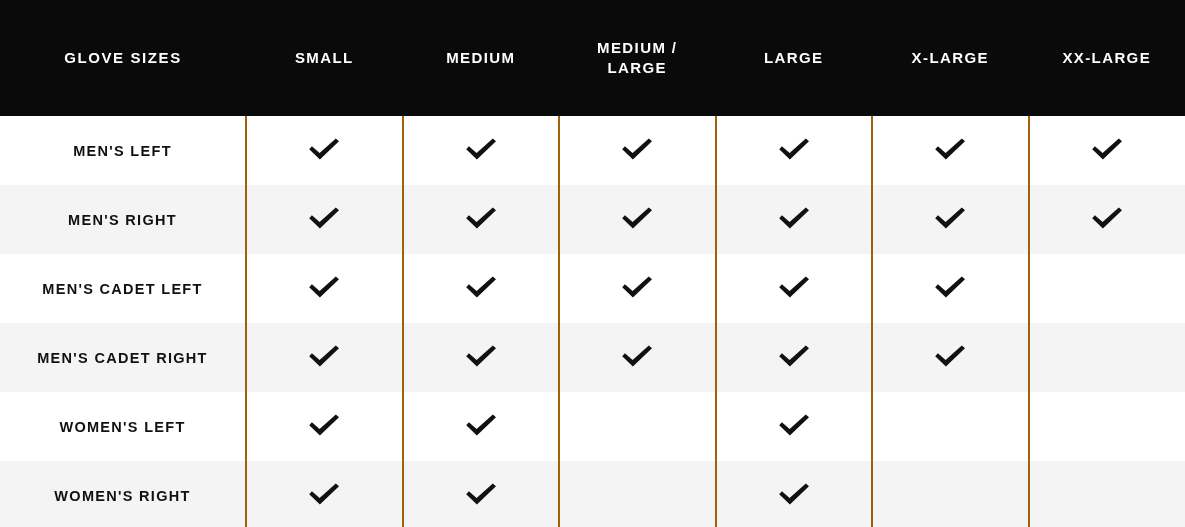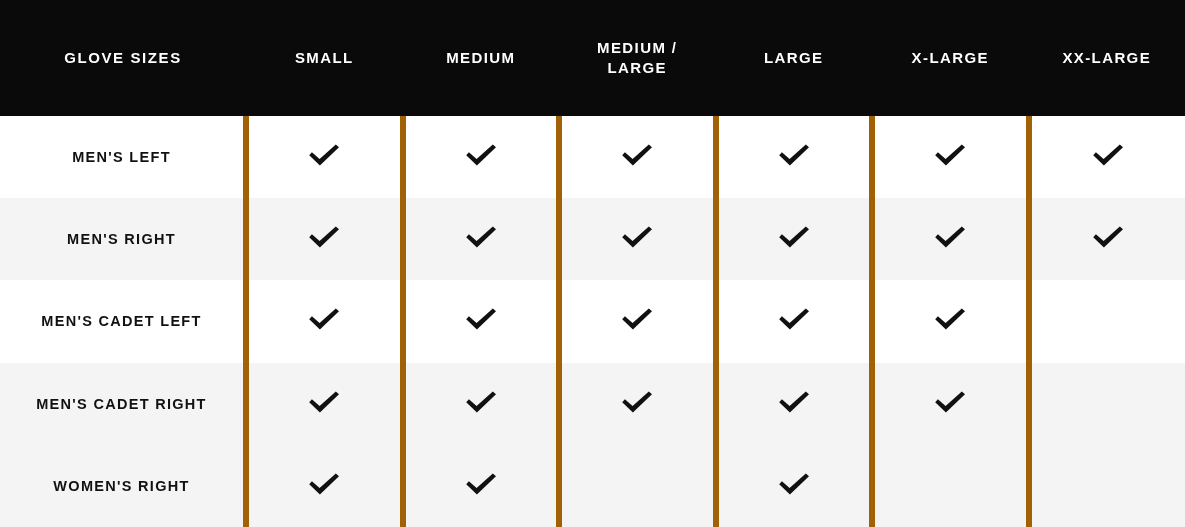--- a/index.html
+++ b/index.html
@@ -42,21 +42,21 @@
   }
   thead th.label-head {
     letter-spacing: 1.6px;
   }
   tbody tr {
     height: 69px;
   }
   tbody tr.odd  td { background: #ffffff; }
   tbody tr.even td { background: #f4f4f4; margin-left: 20px; }
   tbody td {
-    border-right: 6px solid #a16207;
+    border-right: 2px solid #a16207;
     border-bottom: none;
     text-align: center;
     vertical-align: middle;
     padding: 0;
   }
   tbody td:last-child { border-right: none; }
   tbody td.row-label {
     font-size: 14.5px;
     font-weight: bold;
     letter-spacing: 1.3px;
@@ -176,20 +176,35 @@
                 <path d="M2.2 14.3 L4.9 11.2 L12.6 18.0 L28.8 3.4 L32.0 6.2 L12.9 24.6 Z" fill="#111111"></path>
               </svg></span></td>
           <td><span class="check"><svg viewBox="0 0 34 28" xmlns="http://www.w3.org/2000/svg" aria-hidden="true">
                 <path d="M2.2 14.3 L4.9 11.2 L12.6 18.0 L28.8 3.4 L32.0 6.2 L12.9 24.6 Z" fill="#111111"></path>
               </svg></span></td>
           <td><span class="check"><svg viewBox="0 0 34 28" xmlns="http://www.w3.org/2000/svg" aria-hidden="true">
                 <path d="M2.2 14.3 L4.9 11.2 L12.6 18.0 L28.8 3.4 L32.0 6.2 L12.9 24.6 Z" fill="#111111"></path>
               </svg></span></td>
           <td class="cell-empty"></td>
         </tr>
+        <tr class="odd">
+          <td class="row-label">WOMEN'S LEFT</td>
+          <td><span class="check"><svg viewBox="0 0 34 28" xmlns="http://www.w3.org/2000/svg" aria-hidden="true">
+                <path d="M2.2 14.3 L4.9 11.2 L12.6 18.0 L28.8 3.4 L32.0 6.2 L12.9 24.6 Z" fill="#111111"></path>
+              </svg></span></td>
+          <td><span class="check"><svg viewBox="0 0 34 28" xmlns="http://www.w3.org/2000/svg" aria-hidden="true">
+                <path d="M2.2 14.3 L4.9 11.2 L12.6 18.0 L28.8 3.4 L32.0 6.2 L12.9 24.6 Z" fill="#111111"></path>
+              </svg></span></td>
+          <td class="cell-empty"></td>
+          <td><span class="check"><svg viewBox="0 0 34 28" xmlns="http://www.w3.org/2000/svg" aria-hidden="true">
+                <path d="M2.2 14.3 L4.9 11.2 L12.6 18.0 L28.8 3.4 L32.0 6.2 L12.9 24.6 Z" fill="#111111"></path>
+              </svg></span></td>
+          <td class="cell-empty"></td>
+          <td class="cell-empty"></td>
+        </tr>
         <tr class="even">
           <td class="row-label">WOMEN'S RIGHT</td>
           <td><span class="check"><svg viewBox="0 0 34 28" xmlns="http://www.w3.org/2000/svg" aria-hidden="true">
                 <path d="M2.2 14.3 L4.9 11.2 L12.6 18.0 L28.8 3.4 L32.0 6.2 L12.9 24.6 Z" fill="#111111"></path>
               </svg></span></td>
           <td><span class="check"><svg viewBox="0 0 34 28" xmlns="http://www.w3.org/2000/svg" aria-hidden="true">
                 <path d="M2.2 14.3 L4.9 11.2 L12.6 18.0 L28.8 3.4 L32.0 6.2 L12.9 24.6 Z" fill="#111111"></path>
               </svg></span></td>
           <td class="cell-empty"></td>
           <td><span class="check"><svg viewBox="0 0 34 28" xmlns="http://www.w3.org/2000/svg" aria-hidden="true">

